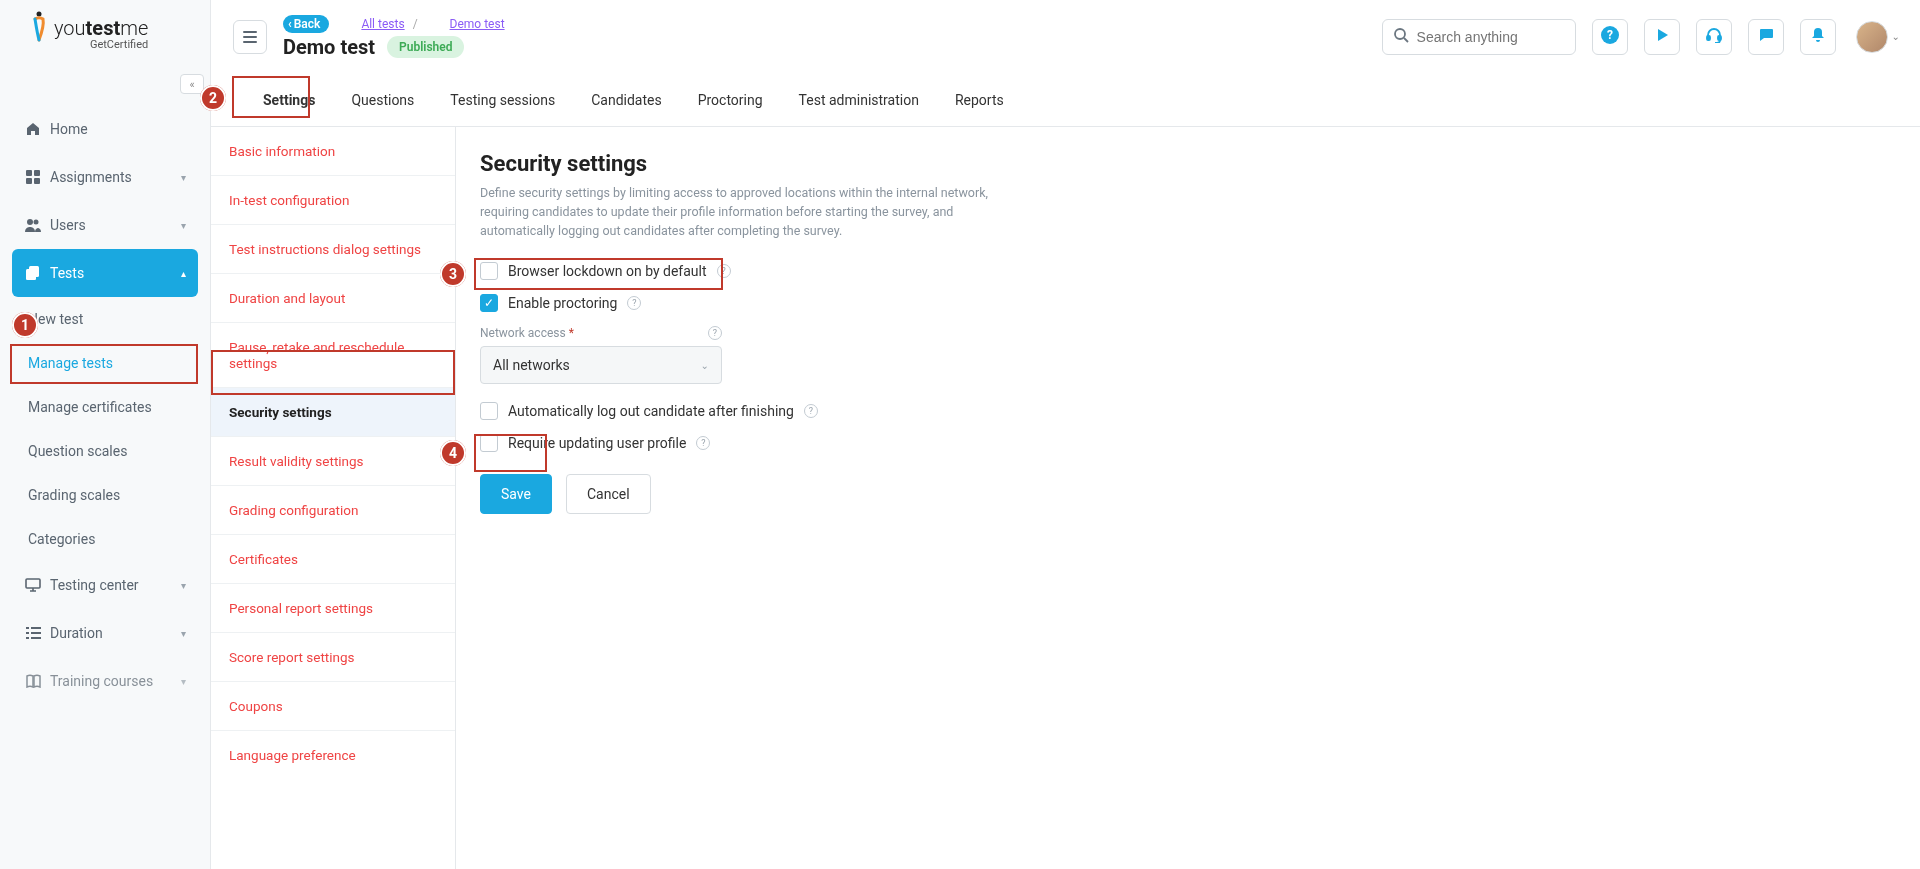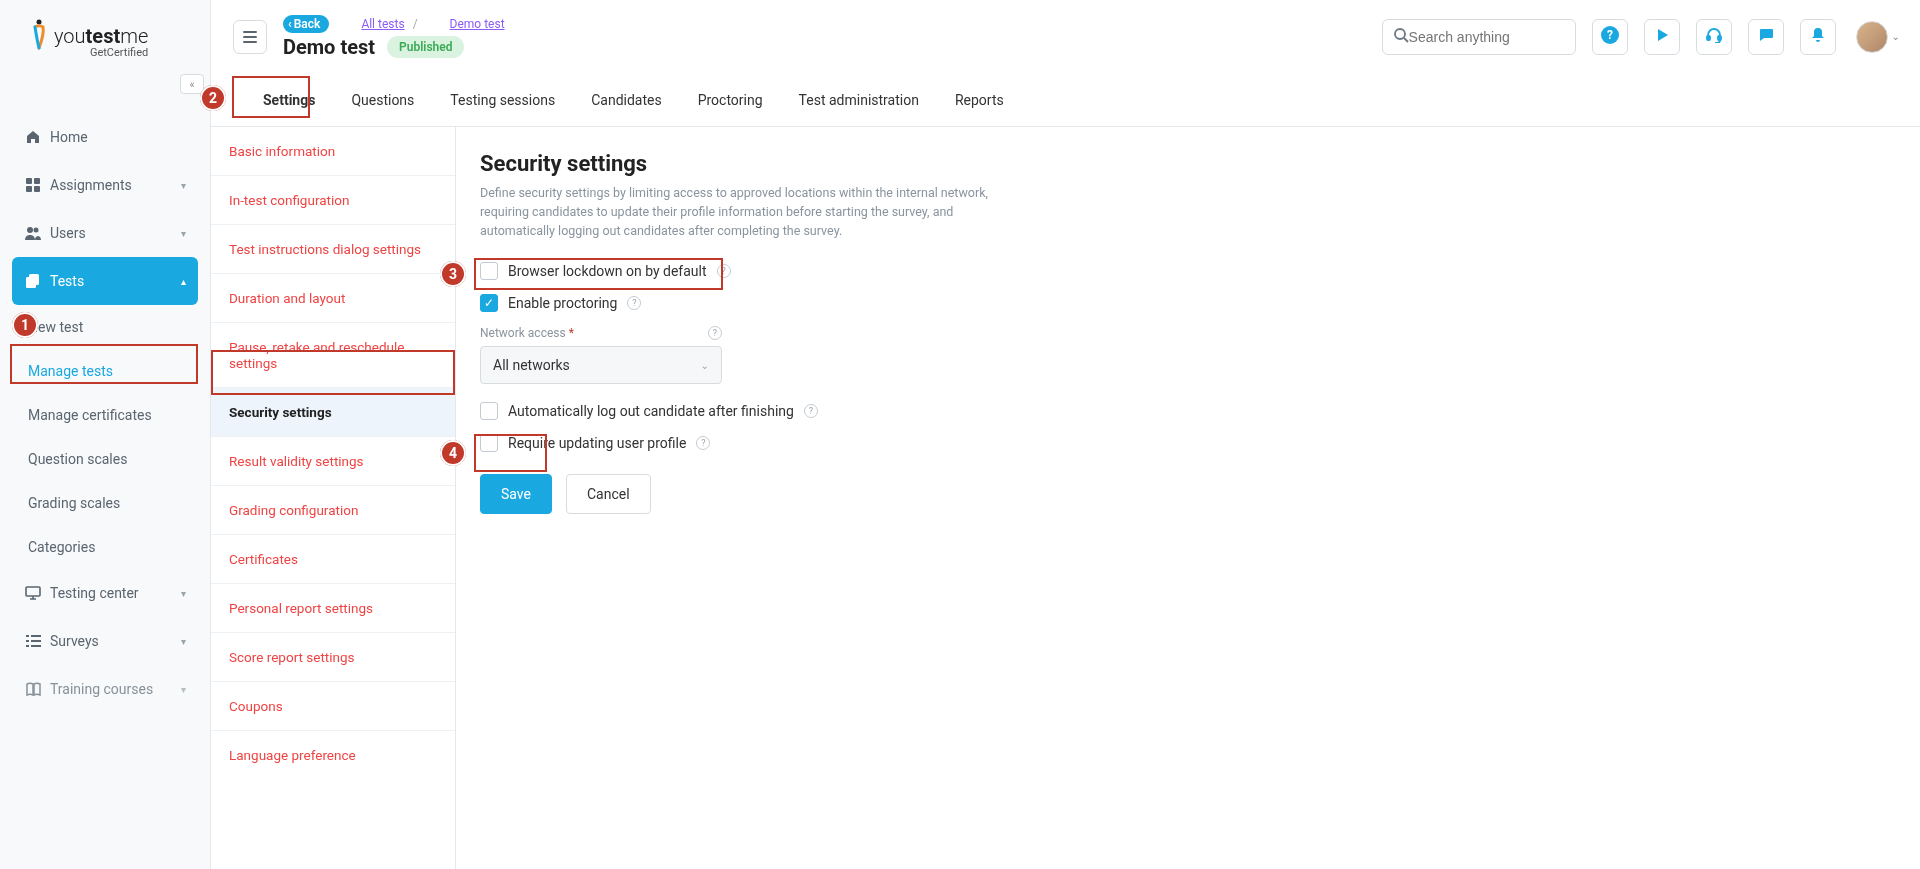--- a/index.html
+++ b/index.html
@@ -12,21 +12,21 @@
     width: 1920px;
     overflow: hidden;
   }
   .app { display:flex; height:100%; }
   
   .sidebar {
     width: 211px;
     background: #f7f9fa;
     border-right: 1px solid #e5e8eb;
     position: relative;
-    padding-top: 14px;
+    padding-top: 6px;
   }
   .logo {
     display:flex; align-items:flex-start; gap:6px;
     padding: 4px 18px 20px 30px;
     font-size: 20px;
   }
   .logo-mark {
     width:18px; height:36px;
     display:flex; flex-direction:column; align-items:center;
   }
@@ -76,21 +76,21 @@
   .breadcrumb { display:flex; align-items:center; gap:8px; font-size:12px; }
   .back-pill { background:#1aa8e0; color:#fff; padding:2px 9px 2px 5px; border-radius:10px; font-weight:600; font-size:12px; display:inline-flex; align-items:center; gap:2px;}
   .breadcrumb a { color:#8b5cf6; text-decoration:underline; cursor:pointer;margin-left:24px; }
   .breadcrumb .sep { color:#aaa; }
   .title-line { display:flex; align-items:center; gap:12px; }
   .page-title { font-size:20px; font-weight:700; color:#222; }
   .status-pill { background:#d9f3e0; color:#3caa55; font-size:12px; font-weight:600; padding:4px 12px; border-radius:12px; }
   .header-spacer { flex:1; }
   .search-box {
     width:194px; height:36px; border:1px solid #d7dce0; border-radius:6px;
-    display:flex; align-items:center; padding:0 10px; color:#9aa4ad;
+    display:flex; align-items:center; padding:0 10px; gap:8px; color:#9aa4ad;
   }
   .search-box input { border:none; outline:none; flex:1; font-size:14px; color:#333; background:transparent; }
   .header-icon-btn {
     width:36px; height:36px; border:1px solid #d7dce0; border-radius:6px;
     display:flex; align-items:center; justify-content:center; color:#1aa8e0; font-size:16px;
     cursor:pointer; background:#fff;
   }
   .avatar-wrap { display:flex; align-items:center; gap:4px; margin-left:4px; }
   .avatar { width:32px; height:32px; border-radius:50%; background:linear-gradient(135deg,#d9b48a,#b0876a); border:1px solid #d7dce0; }
   .avatar-caret { font-size:10px; color:#888; }
@@ -258,21 +258,21 @@
         <span class="nav-icon">
           <svg width="15" height="12" viewBox="0 0 15 12" fill="currentColor">
               <rect x="0" y="0" width="3" height="2"></rect>
               <rect x="5" y="0" width="10" height="2"></rect>
               <rect x="0" y="5" width="3" height="2"></rect>
               <rect x="5" y="5" width="10" height="2"></rect>
               <rect x="0" y="10" width="3" height="2"></rect>
               <rect x="5" y="10" width="10" height="2"></rect>
             </svg>
         </span>
-        <span>Surveys</span>
+        <span>Duration</span>
         <span class="chev">▾</span>
       </div>
       <div class="nav-item" style="opacity:.7">
         <span class="nav-icon">
           <svg width="15" height="14" viewBox="0 0 15 14" fill="none" stroke="currentColor" stroke-width="1.5">
               <path d="M1 2 C3 1 5 1 7 2 V13 C5 12 3 12 1 13 Z"></path>
               <path d="M14 2 C12 1 10 1 8 2 V13 C10 12 12 12 14 13 Z"></path>
             </svg>
         </span>
         <span>Training courses</span>

